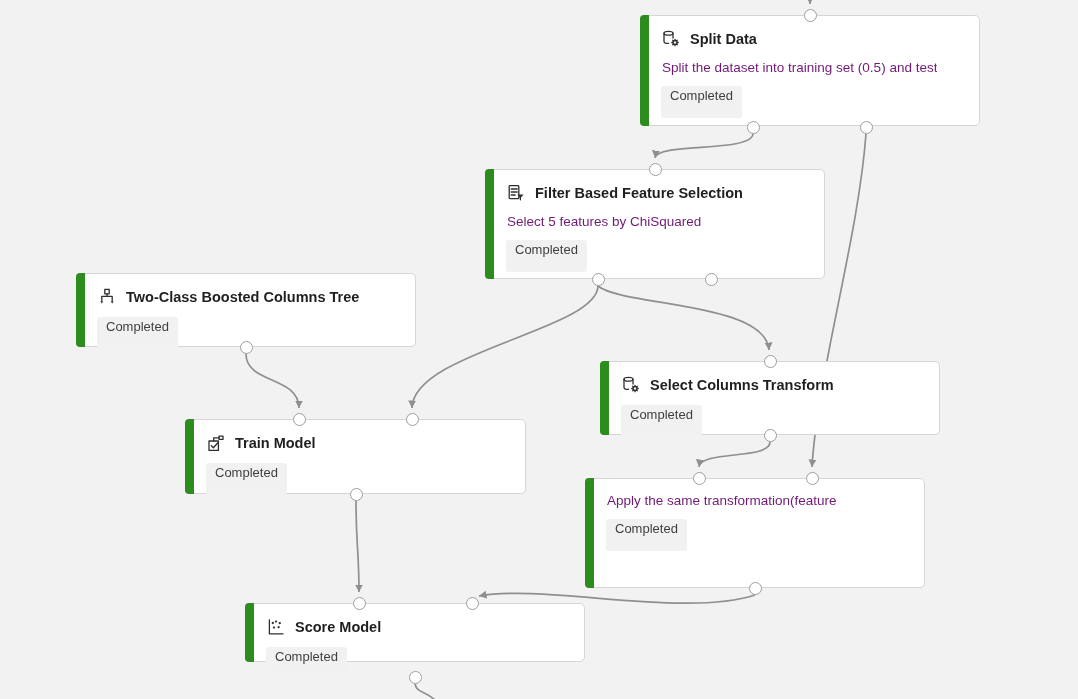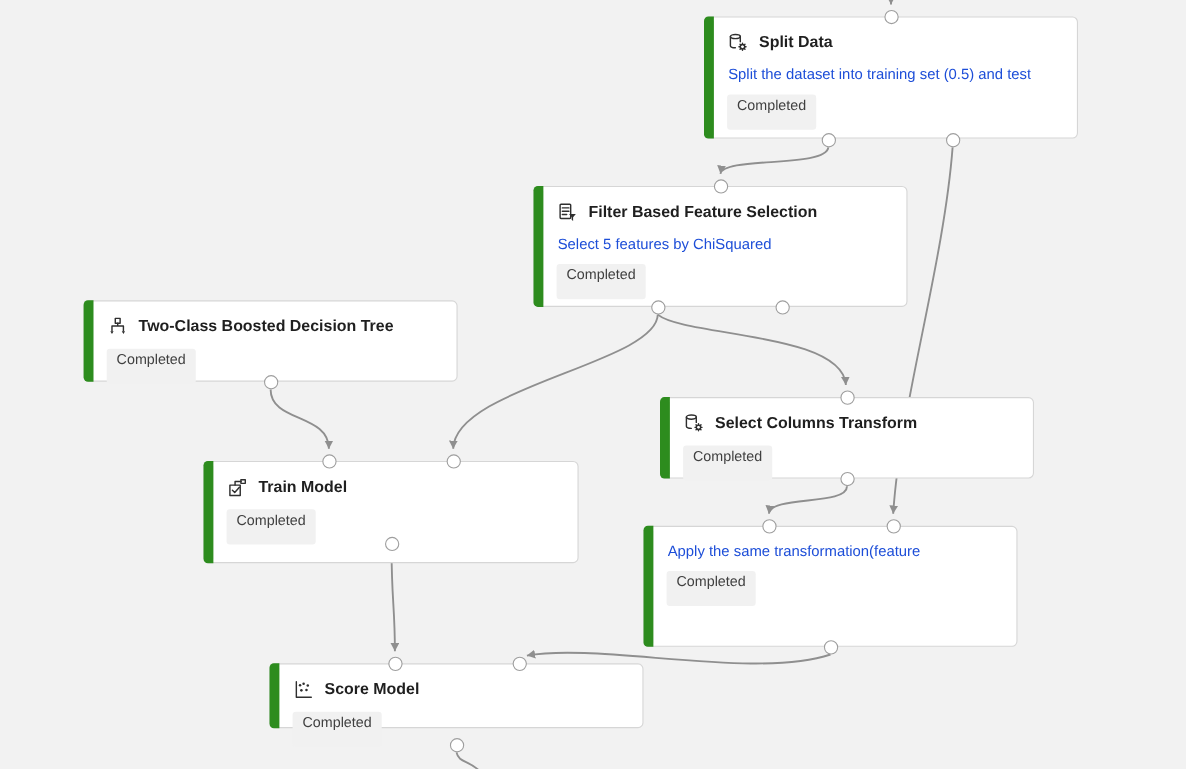--- a/index.html
+++ b/index.html
@@ -21,21 +21,21 @@
   .content{
     padding:13px 8px 0 12px;display:flex;flex-direction:column;
     align-items:flex-start;min-width:0;
   }
   .title-row{display:flex;align-items:center;gap:9px;margin-bottom:10px;}
   .node-icon{width:20px;height:20px;flex:0 0 20px;display:block;}
   .title{
     font-size:14.5px;font-weight:600;color:#1f1f1f;white-space:nowrap;
   }
   .subtitle{
-    font-size:13.5px;color:#1d4ed8;margin:1px 0 11px 1px;
+    font-size:13.5px;color:#701a75;margin:1px 0 11px 1px;
     white-space:nowrap;overflow:hidden;max-width:305px;
   }
   .badge{
     background:#f1f1f1;color:#3f3f3f;font-size:13px;
     padding:2px 9px 15px;border-radius:3px;white-space:nowrap;
   }
   .port{
     position:absolute;z-index:3;width:13px;height:13px;box-sizing:border-box;
     background:#ffffff;border:1.5px solid #9e9e9e;border-radius:50%;
   }
@@ -100,27 +100,27 @@
 
 <div class="node" style="left:76px;top:273px;width:340px;height:74px">
   <div class="strip"></div>
   <div class="content">
     <div class="title-row">
       <svg class="node-icon" viewBox="0 0 20 20">
         <rect class="ic" x="7.8" y="2.4" width="4.4" height="4.4"></rect>
         <path class="ic" d="M10,6.8 v2.6 M4.8,9.4 h10.4 M4.8,9.4 v4.4 M15.2,9.4 v4.4"></path>
         <path class="icf" d="M4.8,16.6 l-1.5,-2.4 h3 Z M15.2,16.6 l-1.5,-2.4 h3 Z"></path>
       </svg>
-      <span class="title">Two-Class Boosted Decision Tree</span>
+      <span class="title">Two-Class Boosted Columns Tree</span>
     </div>
     <div class="badge">Completed</div>
   </div>
 </div>
 
-<div class="node" style="left:185px;top:419px;width:341px;height:93px">
+<div class="node" style="left:185px;top:419px;width:341px;height:75px">
   <div class="strip"></div>
   <div class="content">
     <div class="title-row">
       <svg class="node-icon" viewBox="0 0 20 20">
         <rect class="ic" x="3" y="8" width="9.4" height="9.4"></rect>
         <path class="ic" d="M5.3,12.7 l2.1,2.1 4.2,-4.8"></path>
         <path class="ic" d="M7.7,8 V4.8 H13.2"></path>
         <rect class="ic" x="13" y="3.2" width="4" height="3.2"></rect>
       </svg>
       <span class="title">Train Model</span>

